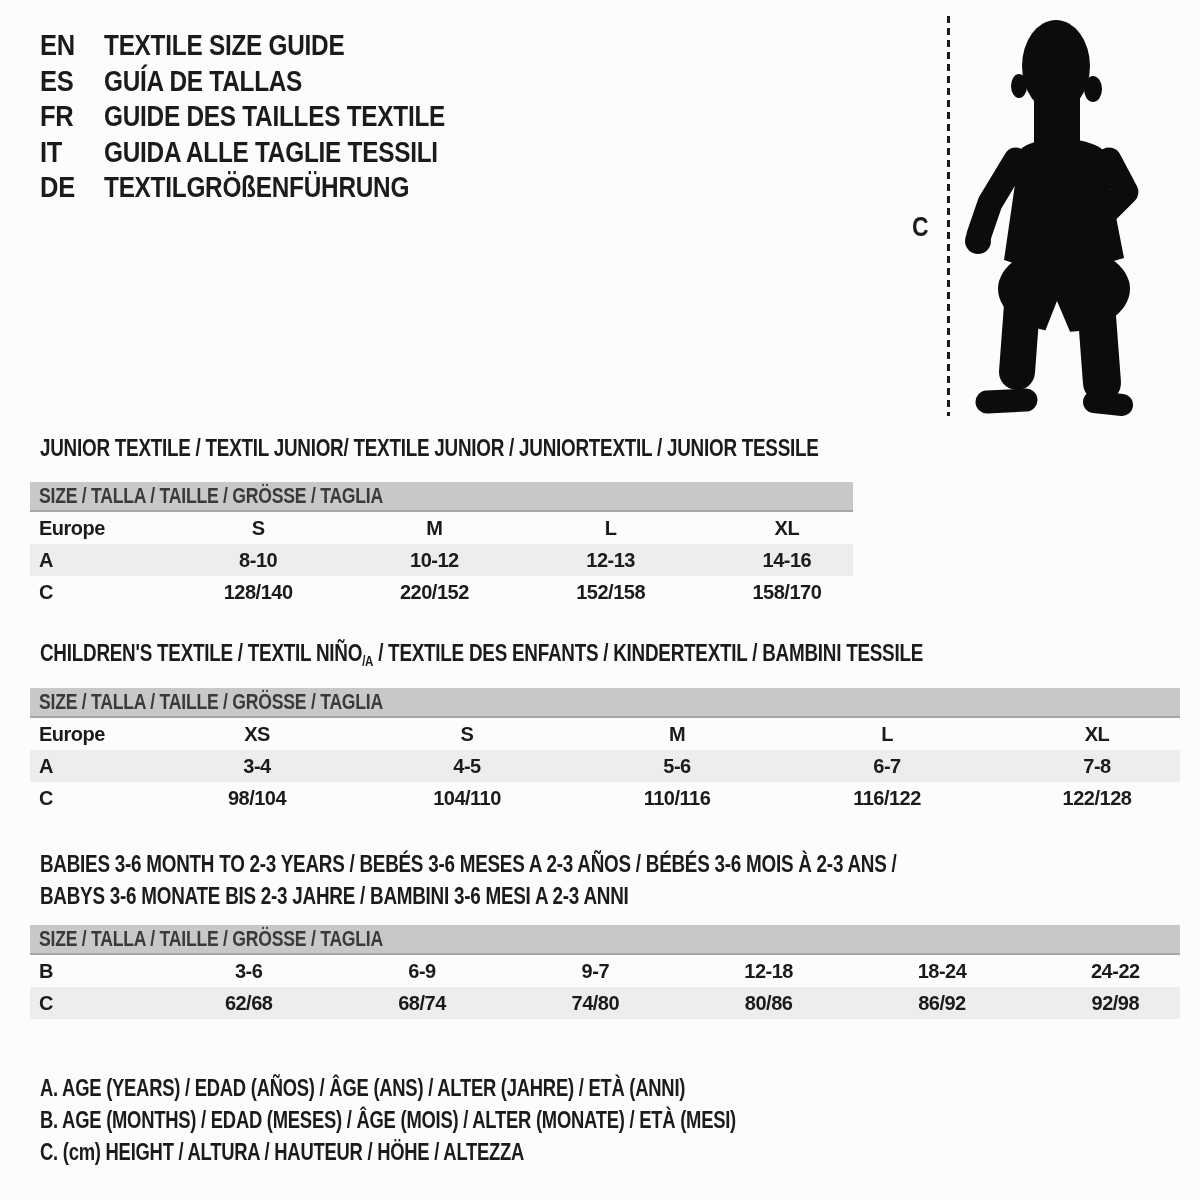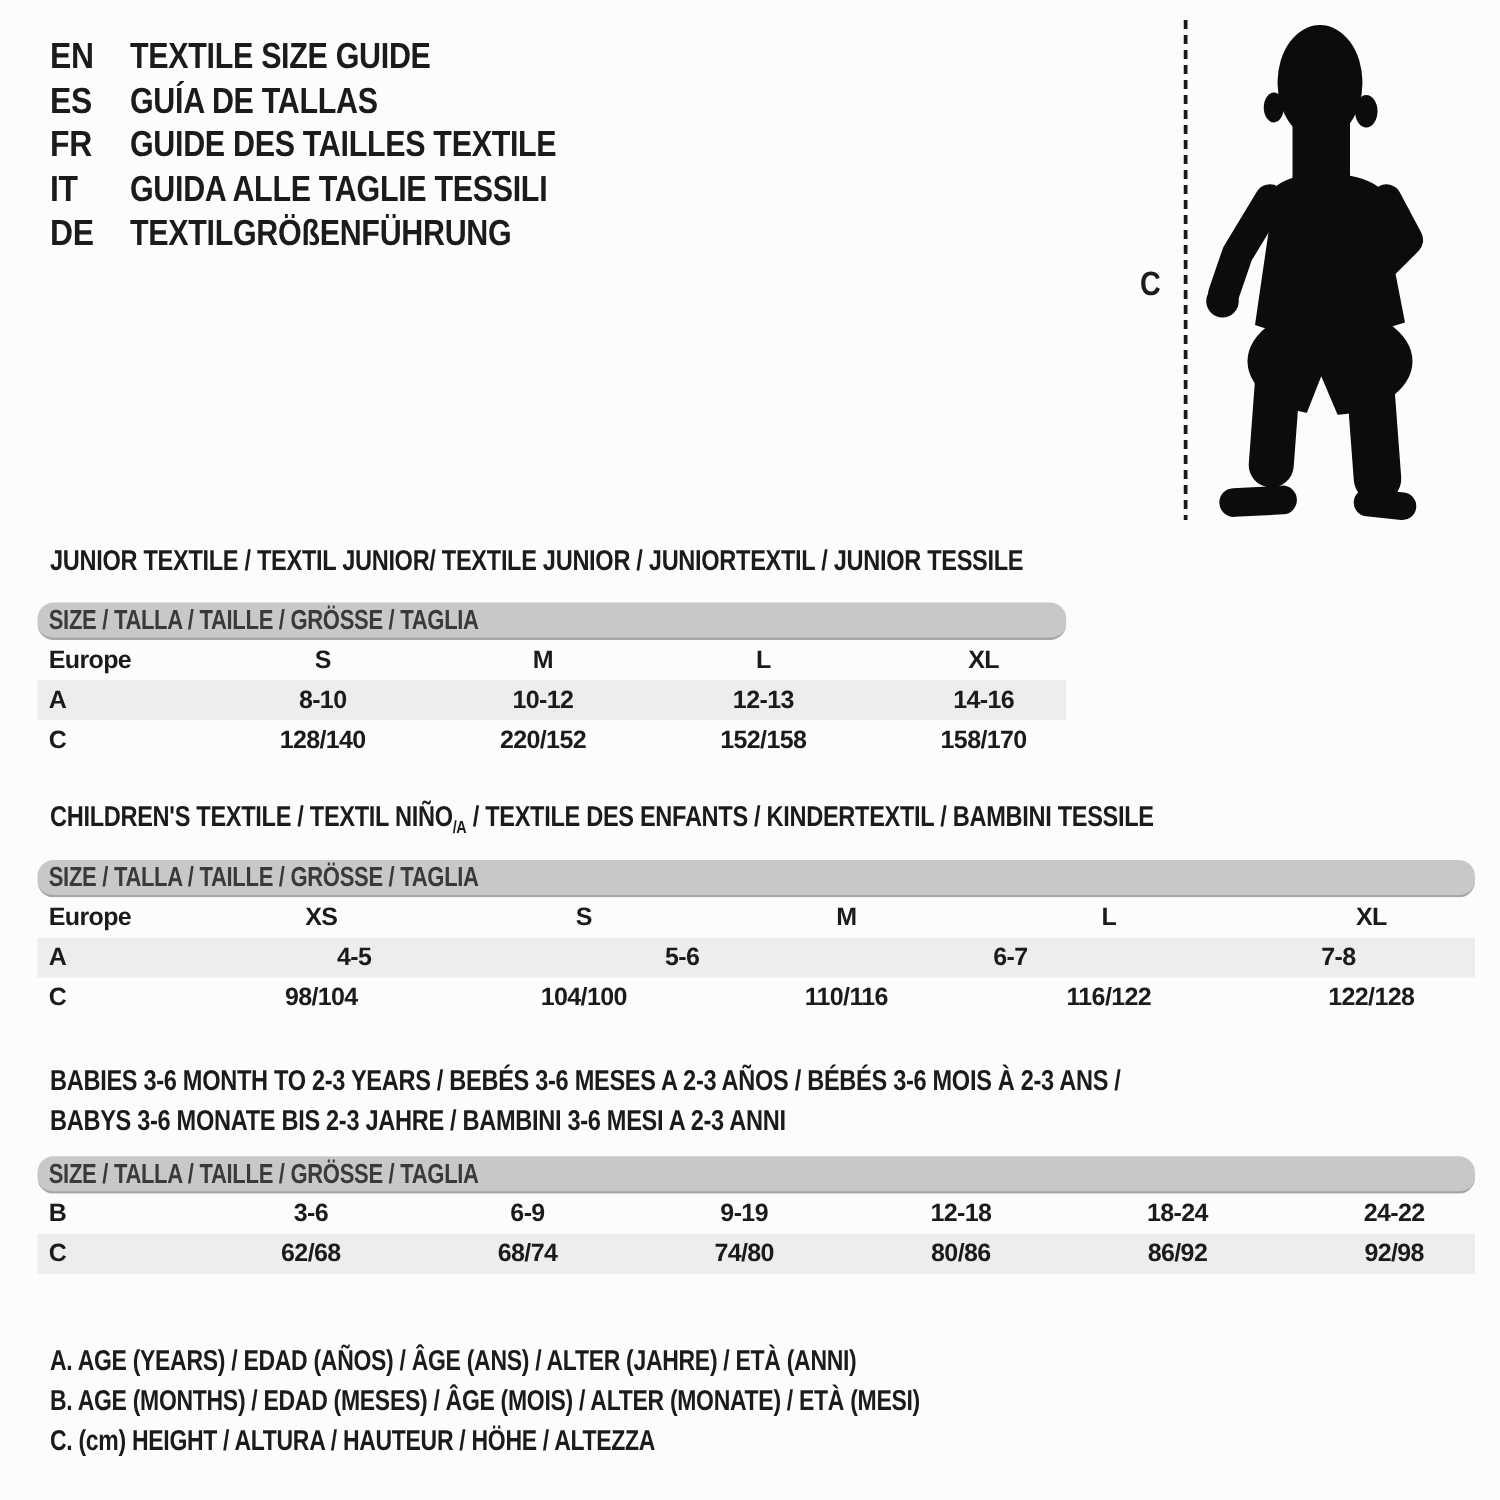--- a/index.html
+++ b/index.html
@@ -35,21 +35,21 @@
   #title-babies{left:40px;top:848px;}
 
   
   .tbl{position:absolute;}
   #tbl-junior{left:30px;top:482px;width:823px;}
   #tbl-children{left:30px;top:688px;width:1150px;}
   #tbl-babies{left:30px;top:925px;width:1150px;}
   .tbl-head{
     height:28px;background:#c8c8c8;border-bottom:2px solid #a6a6a6;
     font-weight:bold;font-size:22px;line-height:28px;color:#3a3a3a;
-    padding-left:9px;white-space:nowrap;border-radius:13px;
+    padding-left:9px;white-space:nowrap;
   }
   .tbl-head span{display:inline-block;transform:scaleX(.8);transform-origin:0 50%;letter-spacing:-.3px;}
   .row{display:flex;height:32px;line-height:32px;font-weight:bold;font-size:20px;letter-spacing:-.5px;gap:44px;}
   .row.shaded{background:#ededed;}
   .row .lbl{padding-left:9px;text-align:left;}
   .row .val{flex:1;text-align:center;}
   #tbl-junior .lbl{width:109px;}
   #tbl-children .lbl{width:91px;}
   #tbl-babies .lbl{width:101px;}
 
@@ -152,50 +152,51 @@
         <div class="row">
           <span class="lbl">Europe</span>
           <span class="val">XS</span>
           <span class="val">S</span>
           <span class="val">M</span>
           <span class="val">L</span>
           <span class="val">XL</span>
         </div>
         <div class="row shaded">
           <span class="lbl">A</span>
+          <span class="val">3-4</span>
           <span class="val">4-5</span>
           <span class="val">5-6</span>
           <span class="val">6-7</span>
           <span class="val">7-8</span>
         </div>
         <div class="row">
           <span class="lbl">C</span>
           <span class="val">98/104</span>
-          <span class="val">104/100</span>
+          <span class="val">104/110</span>
           <span class="val">110/116</span>
           <span class="val">116/122</span>
           <span class="val">122/128</span>
         </div>
       </div>
   </div>
 
   <h2 class="sec-title" id="title-babies" style="margin:0">
       <div class="title-line"><span>BABIES 3-6 MONTH TO 2-3 YEARS / BEBÉS 3-6 MESES A 2-3 AÑOS / BÉBÉS 3-6 MOIS À 2-3 ANS /</span></div>
       <div class="title-line"><span>BABYS 3-6 MONATE BIS 2-3 JAHRE / BAMBINI 3-6 MESI A 2-3 ANNI</span></div>
     </h2>
   <div class="tbl" id="tbl-babies">
     <div class="tbl-head">
       <span>SIZE / TALLA / TAILLE / GRÖSSE / TAGLIA</span>
     </div>
     <div class="tbl-rows">
         <div class="row">
           <span class="lbl">B</span>
           <span class="val">3-6</span>
           <span class="val">6-9</span>
-          <span class="val">9-19</span>
+          <span class="val">9-7</span>
           <span class="val">12-18</span>
           <span class="val">18-24</span>
           <span class="val">24-22</span>
         </div>
         <div class="row shaded">
           <span class="lbl">C</span>
           <span class="val">62/68</span>
           <span class="val">68/74</span>
           <span class="val">74/80</span>
           <span class="val">80/86</span>

